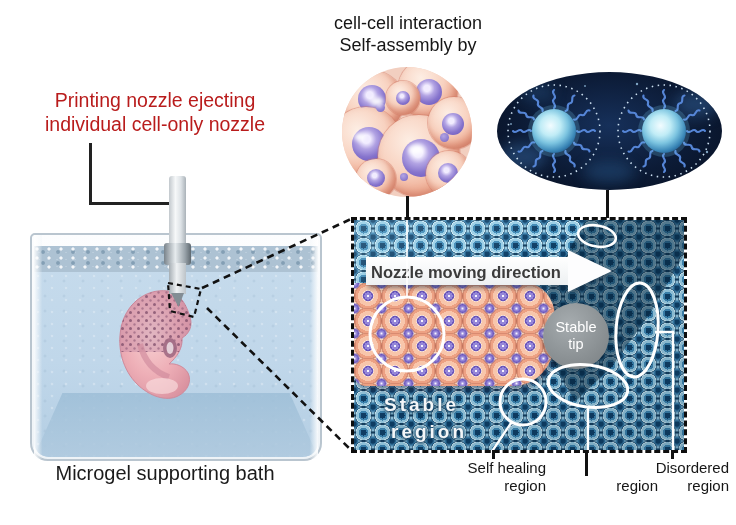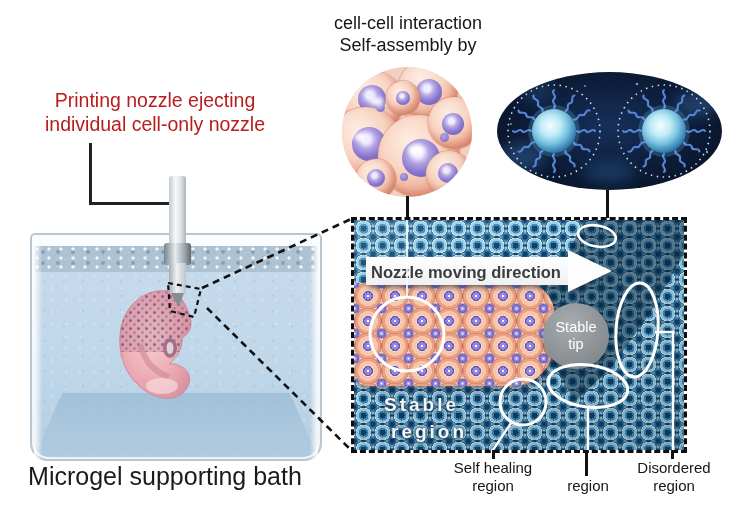--- a/index.html
+++ b/index.html
@@ -82,21 +82,21 @@
   .ahead{position:absolute;left:202px;top:0;width:0;height:0;
       border-top:21px solid transparent;border-bottom:21px solid transparent;border-left:44px solid #fdfdfe;}
   .atext{position:absolute;left:4px;top:7px;width:192px;height:30px;display:flex;align-items:center;justify-content:center;
       font-weight:bold;font-size:16.5px;color:#3b3b3b;white-space:nowrap;}
   .stable{position:absolute;left:30px;top:172px;color:rgba(255,255,255,.95);font-size:19px;font-weight:bold;
       letter-spacing:3px;line-height:1.4;
       text-shadow:0 0 2px #2a5a7d,0 1px 3px rgba(8,42,68,.9),0 0 7px rgba(8,42,68,.6);}
   .stable .l2{margin-left:7px;}
   
   .tick{background:#111;width:2.6px;}
-  .blab{font-size:15px;color:#161616;line-height:1.18;text-align:center;}
+  .blab{font-size:15px;color:#161616;line-height:1.18;text-align:right;}
   .title{font-size:18px;color:#161616;}
   .bigcap{font-size:19.5px;color:#b91c1c;}
   svg{display:block;}
 </style>
 </head>
 <body>
 
 <div class="fig">
 
   <div class="abs cap bigcap" style="left:10px;top:88px;width:290px;">
@@ -140,21 +140,21 @@
       <ellipse cx="58" cy="62" rx="3.5" ry="6" fill="#f4e9ec" opacity="0.8"></ellipse>
       <ellipse cx="50" cy="100" rx="16" ry="8" fill="#fbe4e5" opacity="0.6"></ellipse>
     </g>
   </svg>
 
   <div class="abs tube"></div>
   <div class="abs collar"></div>
   <div class="abs tube2"></div>
   <div class="abs ntri"></div>
 
-  <div class="abs cap" style="left:24px;top:461px;width:282px;font-size:25px;">Microgel supporting bath</div>
+  <div class="abs cap" style="left:24px;top:461px;width:282px;font-size:20px;">Microgel supporting bath</div>
 
   <div class="abs cap title" style="left:320px;top:12px;width:176px;">
     <div>cell-cell interaction</div>
     <div>Self-assembly by</div>
   </div>
   <div class="abs c1">
     <div class="cell" style="left:0px;top:4px;width:62px;height:62px;">
         <div class="nuc" style="left:16px;top:14px;width:28px;height:28px;"></div>
       </div>
     <div class="cell" style="left:56px;top:-8px;width:60px;height:60px;">

